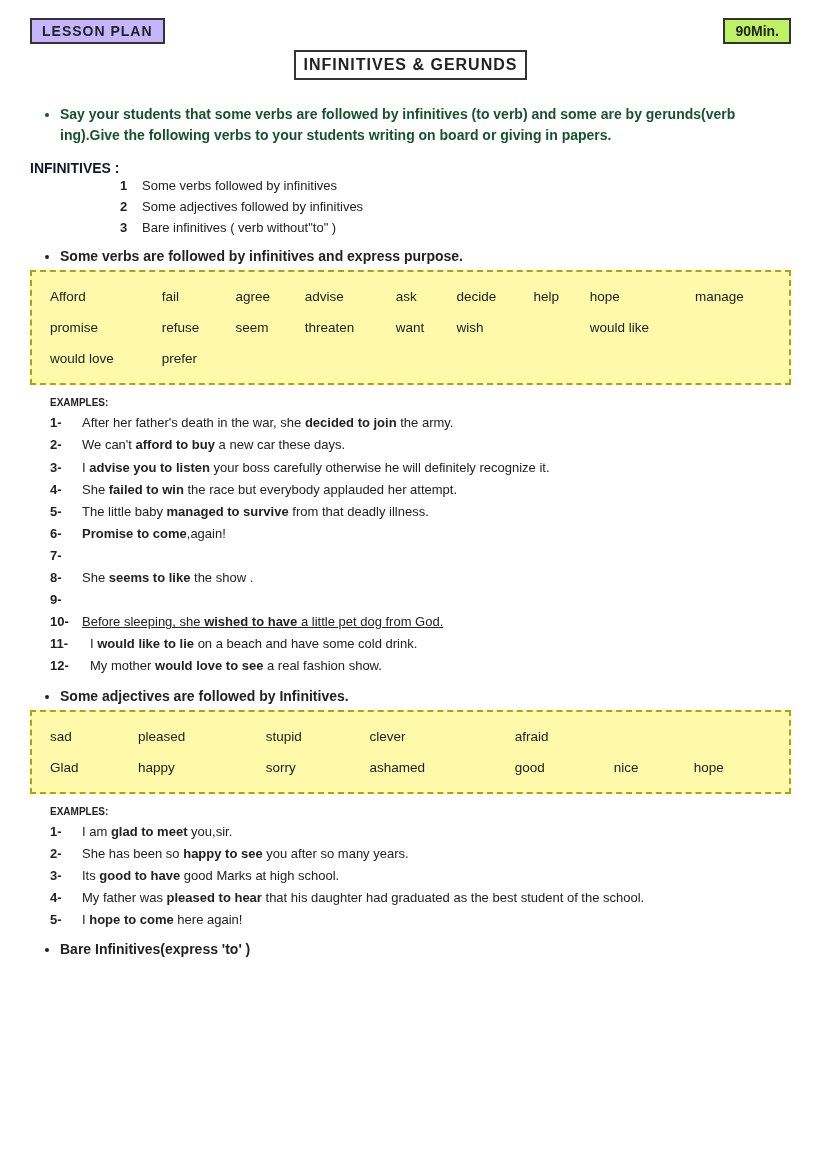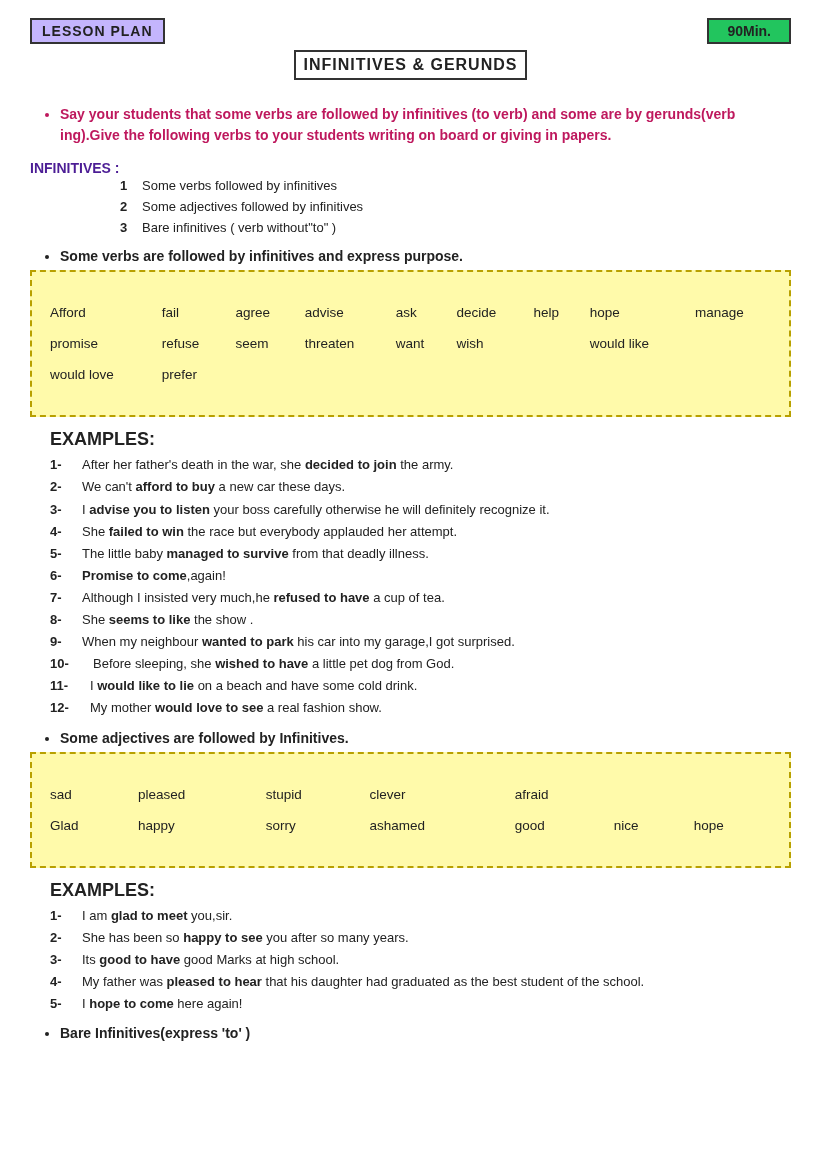--- a/index.html
+++ b/index.html
@@ -21,24 +21,24 @@
     .lesson-plan-badge {
       border: 2px solid #333;
       padding: 3px 10px;
       font-weight: bold;
       font-size: 14px;
       letter-spacing: 1px;
       background: #c4b5fd;
     }
     .time-badge {
       border: 2px solid #333;
-      padding: 3px 18px;
-      font-weight: bold;
-      font-size: 14px;
-      background: #22c55e;
+      padding: 3px 10px;
+      font-weight: bold;
+      font-size: 14px;
+      background: #bef264;
     }
     .title-box {
       border: 2px solid #333;
       text-align: center;
       padding: 4px 8px;
       margin: 0 auto 14px auto;
       display: inline-block;
       font-weight: bold;
       font-size: 16px;
       letter-spacing: 1px;
@@ -47,30 +47,30 @@
       text-align: center;
     }
     .intro-bullet {
       margin: 10px 0 14px 10px;
     }
     .intro-bullet ul {
       list-style: disc;
       margin-left: 20px;
     }
     .intro-bullet ul li {
-      color: #be185d;
+      color: #14532d;
       font-weight: bold;
       font-size: 14px;
       line-height: 1.5;
     }
     .infinitives-section {
       margin-bottom: 10px;
     }
     .infinitives-label {
-      color: #4c1d95;
+      color: #0f172a;
       font-weight: bold;
       font-size: 14px;
     }
     .infinitives-list {
       margin-left: 90px;
     }
     .infinitives-list .item {
       display: flex;
       gap: 8px;
       line-height: 1.6;
@@ -87,34 +87,34 @@
     .bullet-bold ul {
       list-style: disc;
       margin-left: 20px;
     }
     .bullet-bold ul li {
       font-size: 14px;
     }
     .word-box {
       border: 2px dashed #b8a000;
       background: #fffaaa;
-      padding: 24px 10px;
+      padding: 8px 10px;
       margin: 6px 0 12px 0;
       line-height: 2;
     }
     .word-box table {
       width: 100%;
     }
     .word-box td {
       padding: 1px 6px;
       font-size: 13.5px;
     }
     .examples-header {
       font-weight: bold;
-      font-size: 18px;
+      font-size: 10px;
       margin: 6px 0 4px 20px;
     }
     .examples-list {
       margin-left: 20px;
     }
     .examples-list .ex-item {
       display: flex;
       gap: 4px;
       line-height: 1.7;
       align-items: flex-start;
@@ -228,33 +228,31 @@
   <div class="ex-item">
     <span class="ex-num bold-verb">5-</span>
     <span>The little baby <strong>managed to survive</strong> from that deadly illness.</span>
   </div>
   <div class="ex-item">
     <span class="ex-num bold-verb">6-</span>
     <span><strong>Promise to come</strong>,again!</span>
   </div>
   <div class="ex-item">
     <span class="ex-num bold-verb">7-</span>
-    <span>Although I insisted very much,he <strong>refused to have</strong> a cup of tea.</span>
   </div>
   <div class="ex-item">
     <span class="ex-num bold-verb">8-</span>
     <span>She <strong>seems to like</strong> the show .</span>
   </div>
   <div class="ex-item">
     <span class="ex-num bold-verb">9-</span>
-    <span>When my neighbour <strong>wanted to park</strong> his car into my garage,I got surprised.</span>
   </div>
   <div class="ex-item">
     <span class="ex-num bold-verb">10-</span>
-    <span style="margin-left:11px;">Before sleeping, she <strong>wished to have</strong> a little pet dog from God.</span>
+    <span style="margin-left:0;text-decoration:underline;">Before sleeping, she <strong>wished to have</strong> a little pet dog from God.</span>
   </div>
   <div class="ex-item">
     <span class="ex-num bold-verb">11-</span>
     <span style="margin-left:8px;">I <strong>would like to lie</strong> on a beach and have some cold drink.</span>
   </div>
   <div class="ex-item">
     <span class="ex-num bold-verb">12-</span>
     <span style="margin-left:8px;">My mother <strong>would love to see</strong> a real fashion show.</span>
   </div>
 </div>

